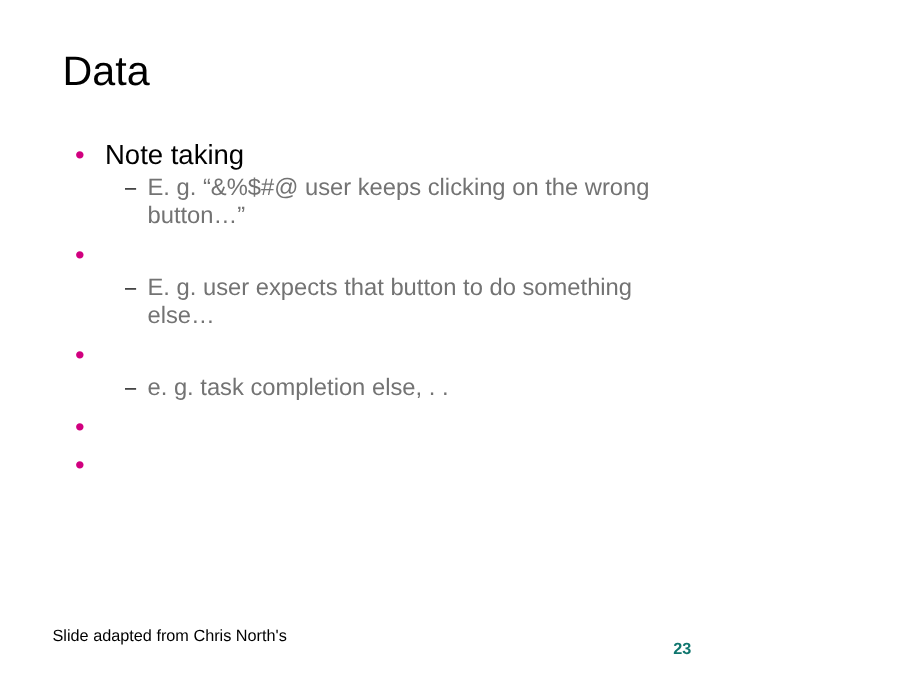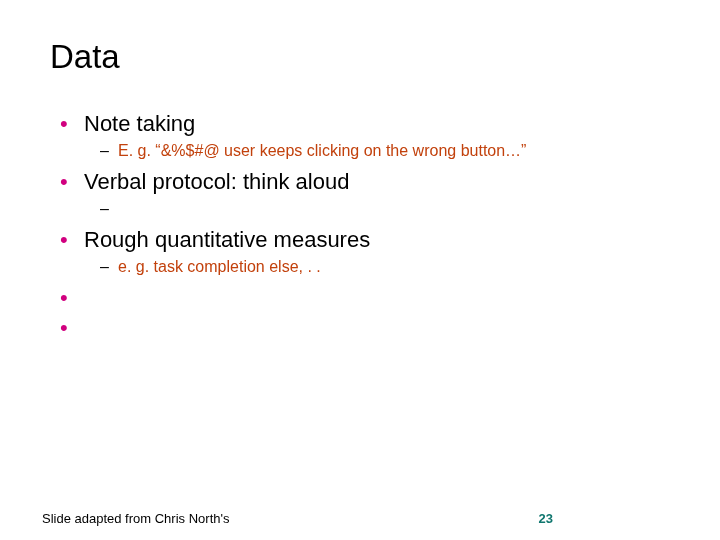--- a/index.html
+++ b/index.html
@@ -59,28 +59,28 @@
     margin-bottom: 6px;
   }
   .sub-dash {
     font-size: 16px;
     line-height: 22px;
     width: 18px;
     flex-shrink: 0;
     color: #000;
   }
   .sub-text {
-    font-size: 16px;
+    font-size: 19px;
     line-height: 22px;
-    color: #c2410c;
+    color: #737373;
   }
   .footer-left {
     position: absolute;
     left: 42px;
-    bottom: 14px;
+    bottom: 24px;
     font-family: Arial, Helvetica, sans-serif;
     font-size: 13px;
     color: #000;
   }
   .footer-right {
     position: absolute;
     right: 22px;
     bottom: 14px;
     font-family: Arial, Helvetica, sans-serif;
     font-size: 13px;
@@ -102,29 +102,28 @@
       <div class="bullet-dot">•</div>
       <div class="bullet-text">Note taking</div>
     </div>
     <div class="sub-row">
       <div class="sub-dash">–</div>
       <div class="sub-text">E. g. “&amp;%$#@ user keeps clicking on the wrong button…”</div>
     </div>
 
     <div class="bullet-row">
       <div class="bullet-dot">•</div>
-      <div class="bullet-text">Verbal protocol:  think aloud</div>
     </div>
     <div class="sub-row">
       <div class="sub-dash">–</div>
+      <div class="sub-text">E. g. user expects that button to do something else…</div>
     </div>
 
     <div class="bullet-row">
       <div class="bullet-dot">•</div>
-      <div class="bullet-text">Rough quantitative measures</div>
     </div>
     <div class="sub-row">
       <div class="sub-dash">–</div>
       <div class="sub-text">e. g. task completion else, . .</div>
     </div>
 
     <div class="bullet-row">
       <div class="bullet-dot">•</div>
     </div>
 

